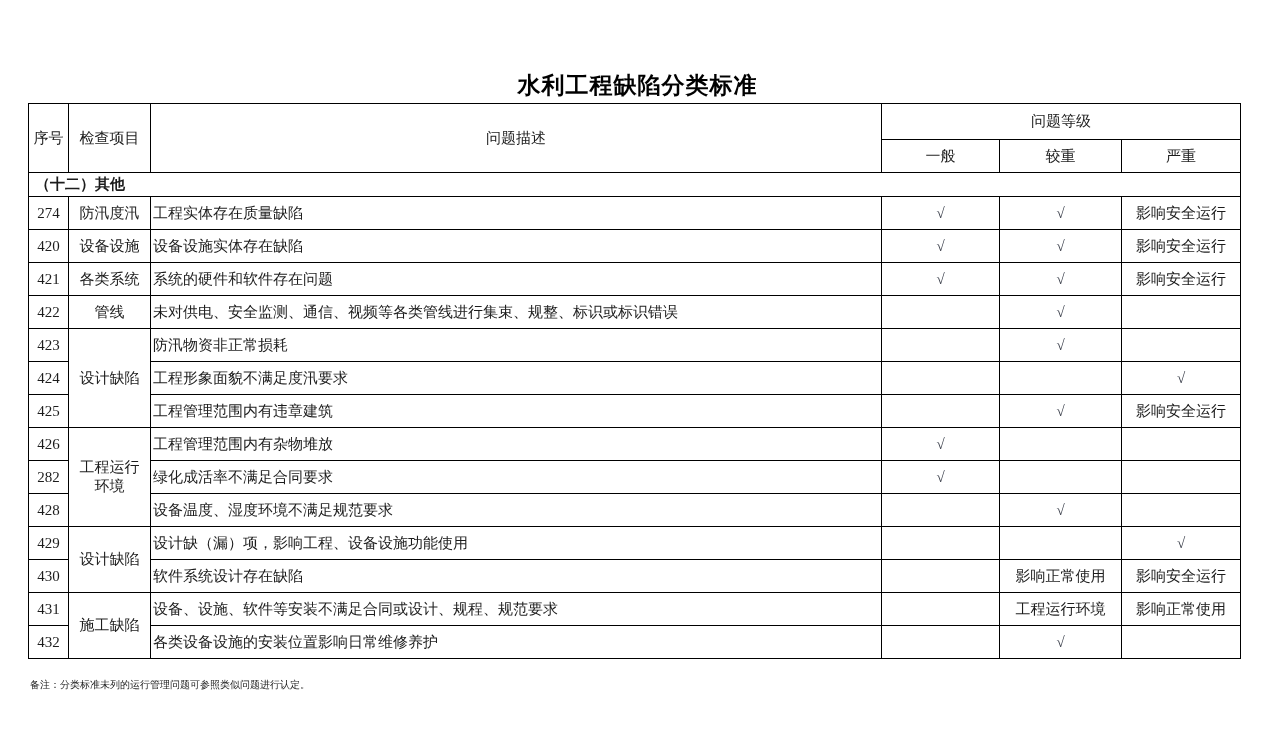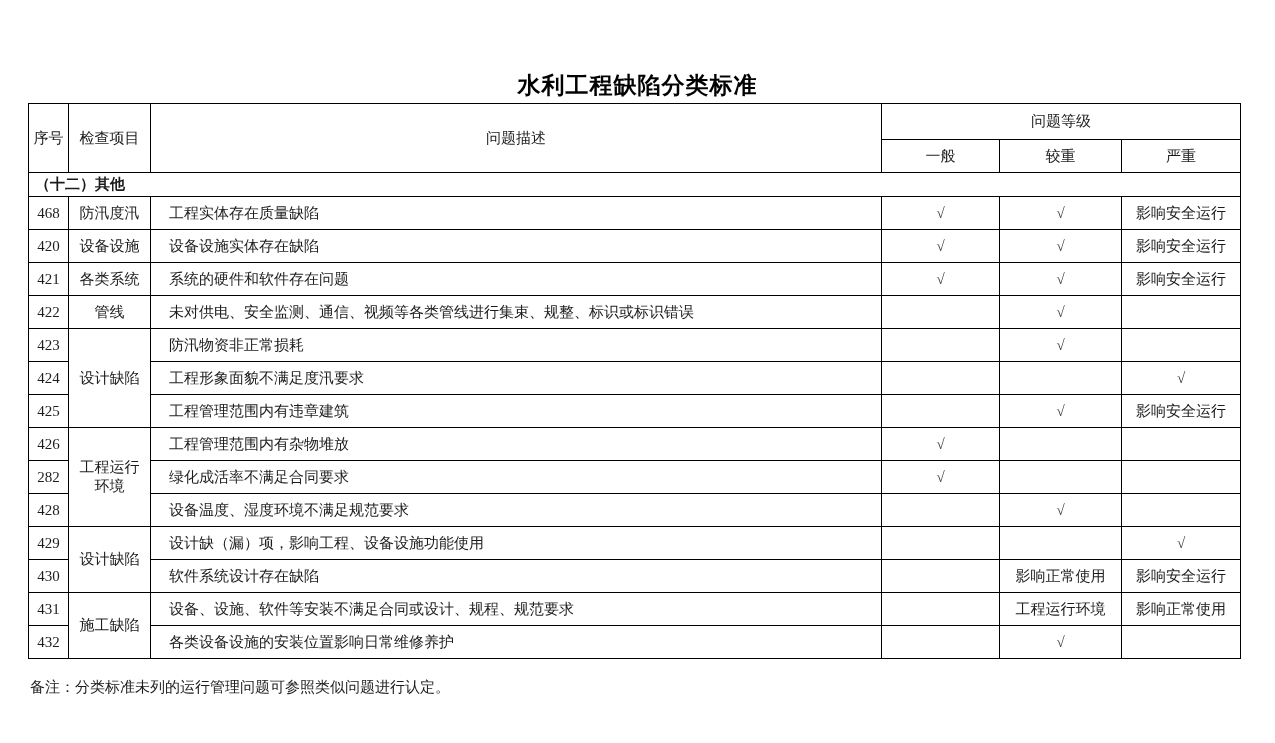--- a/index.html
+++ b/index.html
@@ -48,28 +48,28 @@
   .std-table tr.section-row { height: 16px; }
   .std-table tr.section-row td {
     text-align: left;
     font-family: "DejaVu Sans", "Liberation Sans", sans-serif;
     font-weight: bold;
     font-size: 15px;
     padding-left: 6px;
   }
   .std-table td.c-desc {
     text-align: left;
-    padding-left: 18px;
+    padding-left: 2px;
     font-family: Liberation Serif, serif;
   }
   .std-table td.c-check { color: #3c404c; }
   .note {
     position: absolute;
     top: 678px; left: 30px;
-    font-size: 15px;
+    font-size: 10px;
     color: #1c1c1c;
   }
 </style>
 </head>
 <body>
 
 <div class="page">
 
   <h1 class="doc-title">水利工程缺陷分类标准</h1>
 
@@ -93,21 +93,21 @@
         <th>一般</th>
         <th>较重</th>
         <th>严重</th>
       </tr>
     </thead>
     <tbody id="table-body">
       <tr class="section-row">
         <td colspan="6">（十二）其他</td>
       </tr>
     <tr>
-          <td class="c-seq">468</td>
+          <td class="c-seq">274</td>
           <td class="c-item">防汛度汛</td>
           <td class="c-desc">工程实体存在质量缺陷</td>
           <td class="c-lvl c-check">√</td>
           <td class="c-lvl c-check">√</td>
           <td class="c-lvl">影响安全运行</td>
         </tr>
         <tr>
           <td class="c-seq">420</td>
           <td class="c-item">设备设施</td>
           <td class="c-desc">设备设施实体存在缺陷</td>

